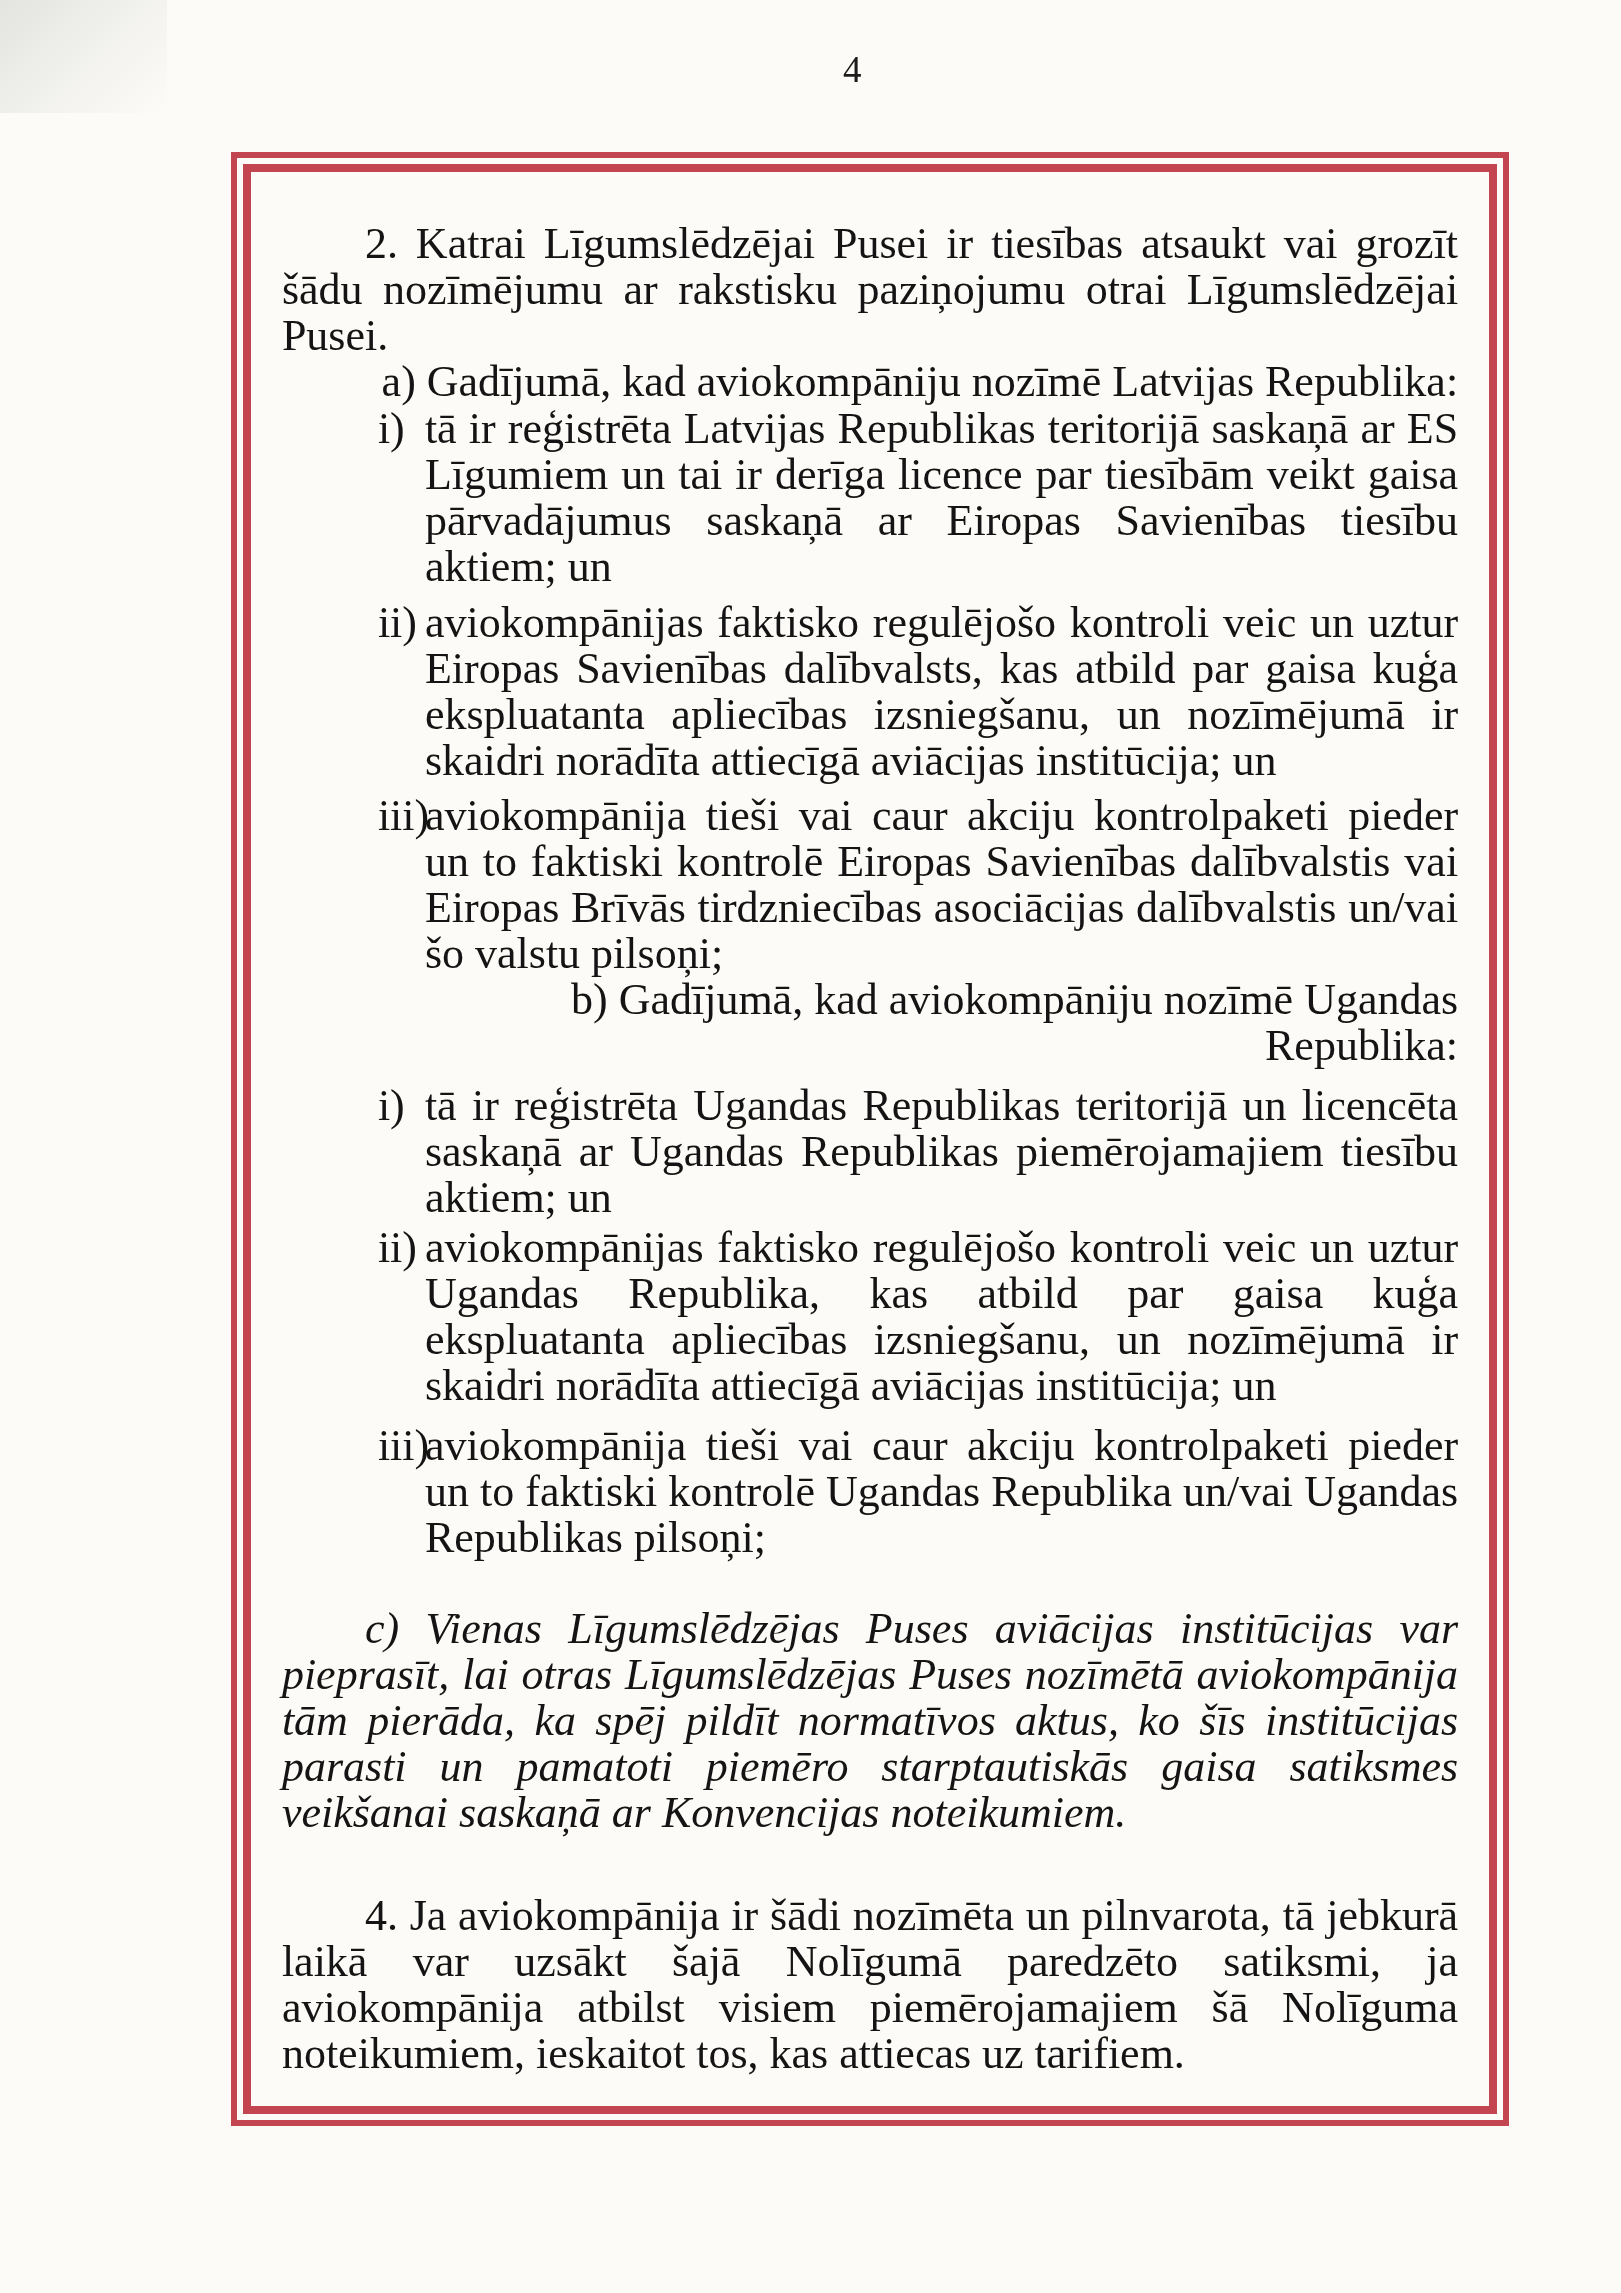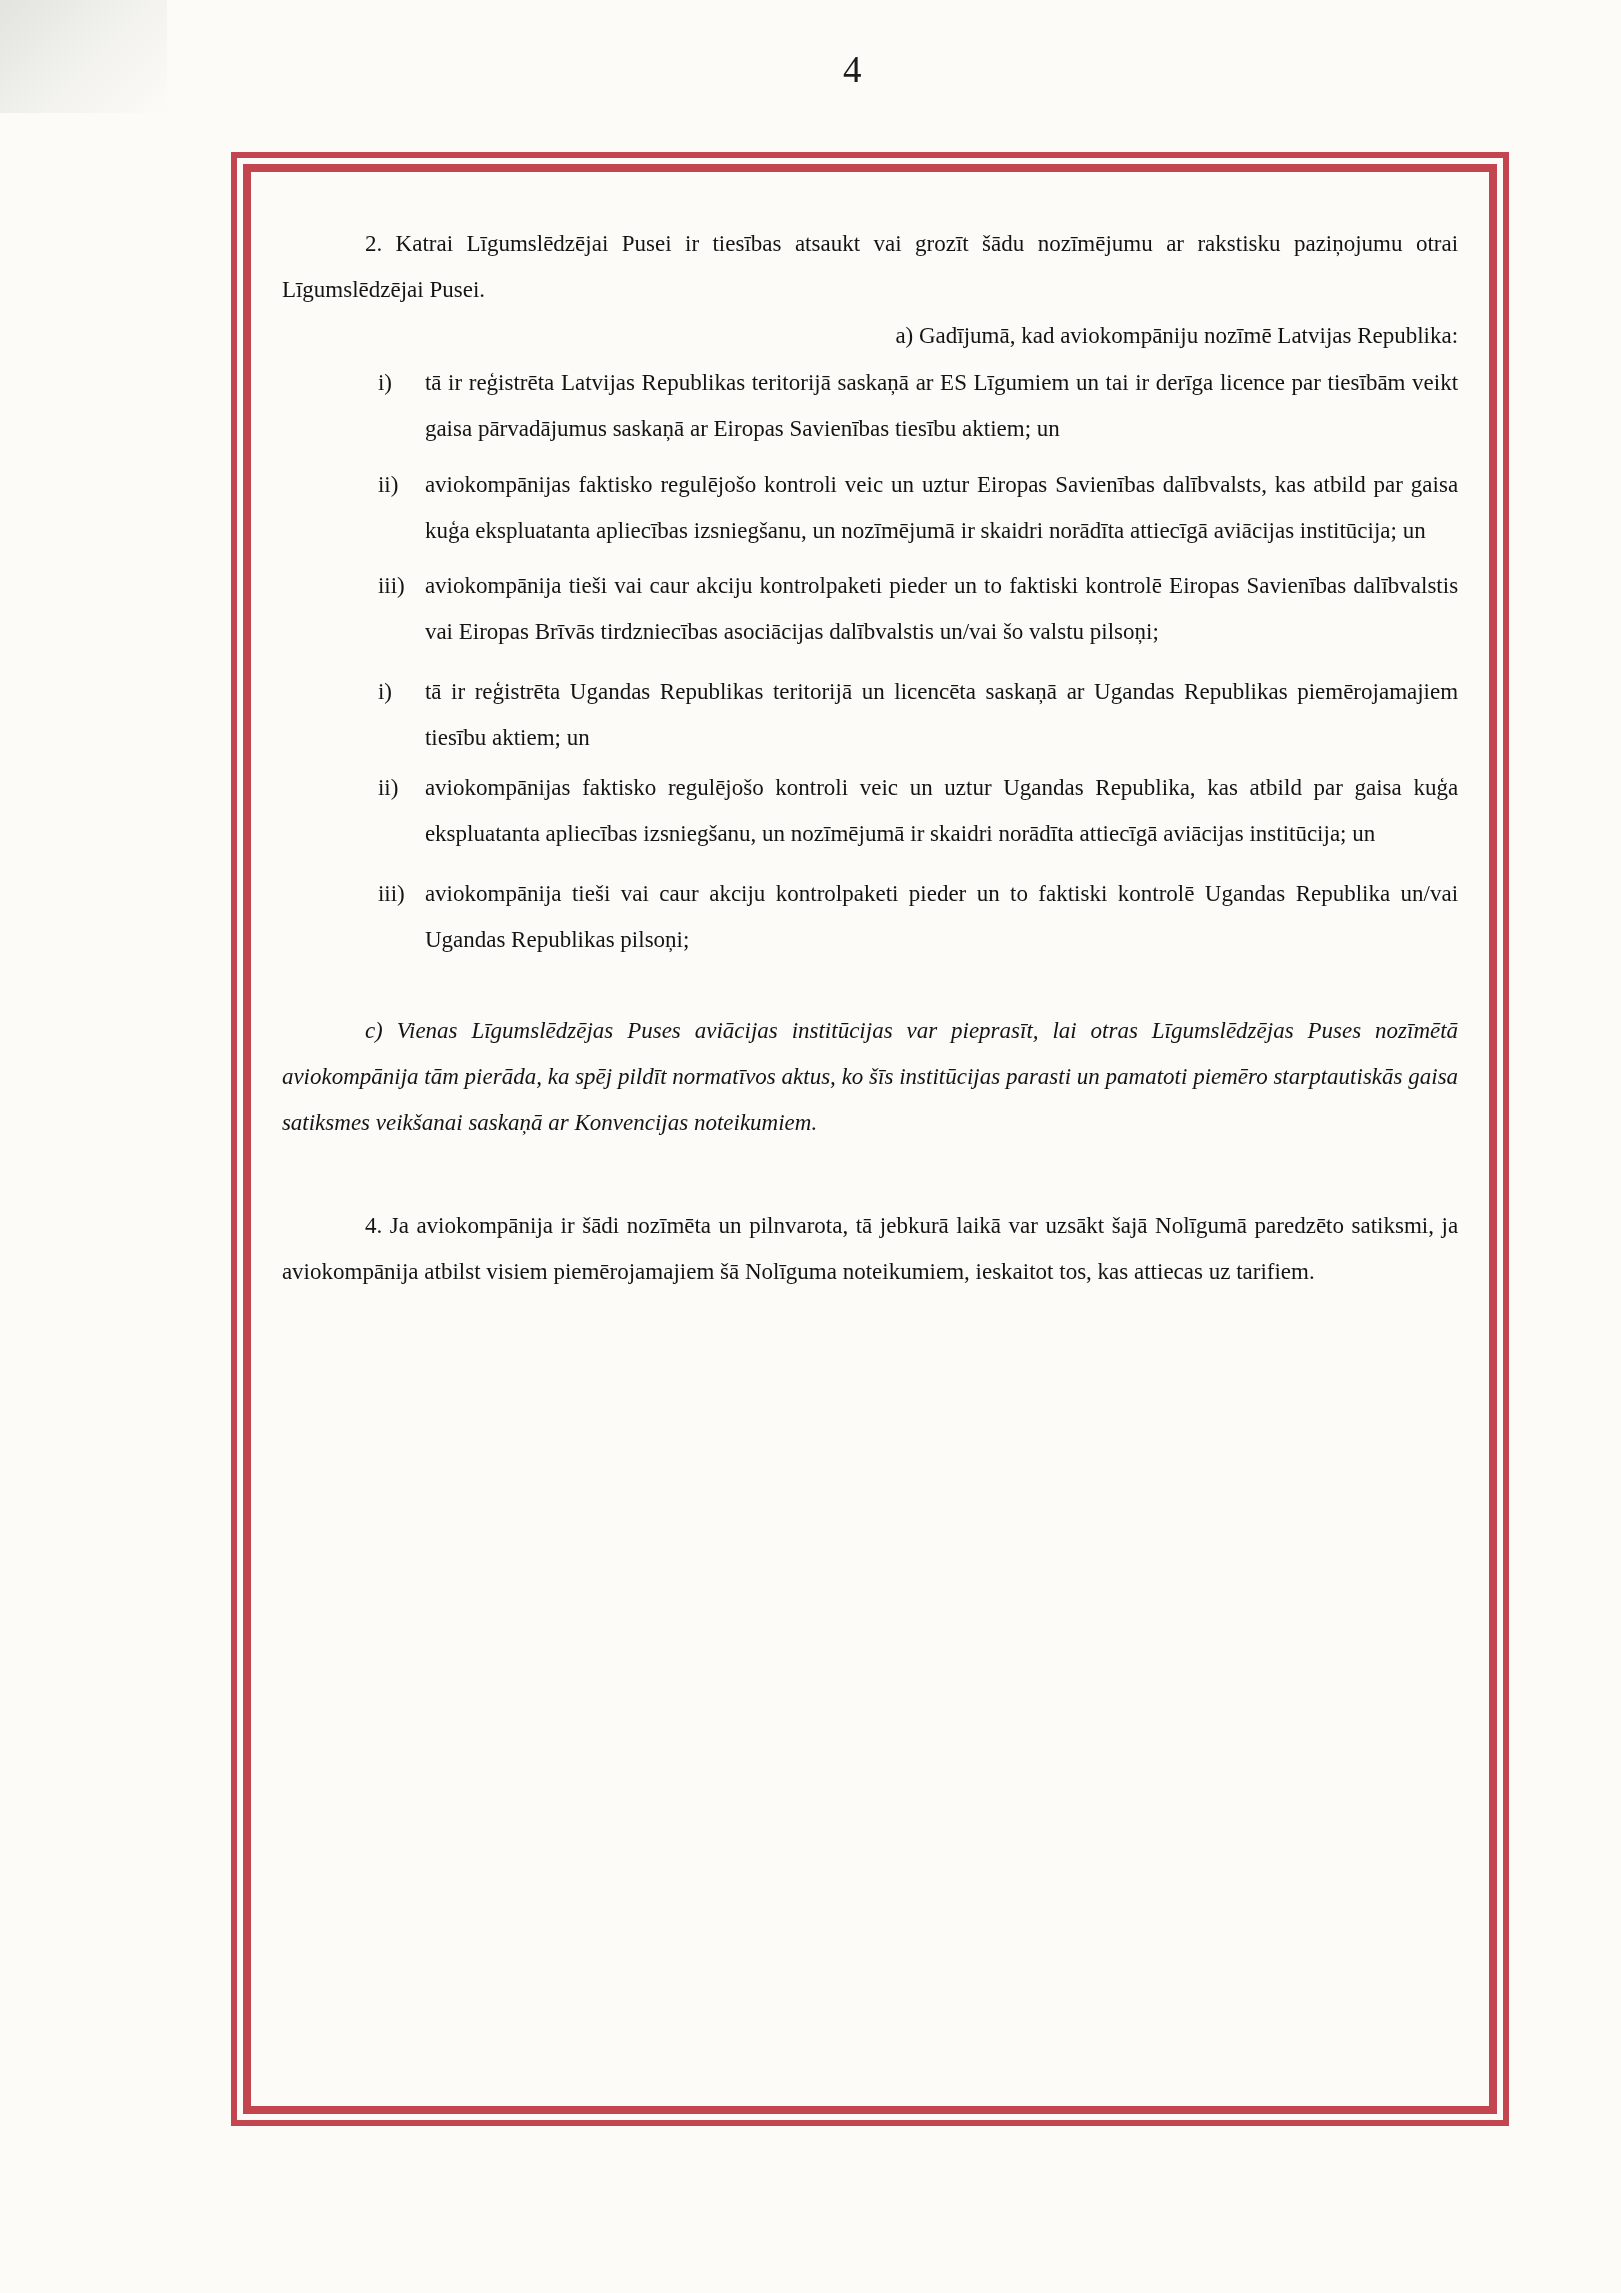--- a/index.html
+++ b/index.html
@@ -43,21 +43,21 @@
     position: absolute;
     inset: 5.9px;
     border: 8.8px solid #c2454f;
     box-sizing: border-box;
   }
   .content {
     position: absolute;
     inset: 0;
     padding: 49px 31px 0 31px;
     box-sizing: border-box;
-    font-size: 23px;
+    font-size: 44px;
     line-height: 46px;
     text-align: justify;
   }
   .para {
     margin: 0;
     text-indent: 83px;
   }
   .gap-sm { margin-top: 21.6px; }
   .gap-md { margin-top: 27.4px; }
   .gap-lg { margin-top: 39px; font-style: italic; }
@@ -103,20 +103,21 @@
         </div>
         <div class="roman-item">
           <span class="marker">ii)</span><span>aviokompānijas faktisko regulējošo kontroli veic un uztur Eiropas Savienības dalībvalsts, kas atbild par gaisa kuģa ekspluatanta apliecības izsniegšanu, un nozīmējumā ir skaidri norādīta attiecīgā aviācijas institūcija; un</span>
         </div>
         <div class="roman-item">
           <span class="marker">iii)</span><span>aviokompānija tieši vai caur akciju kontrolpaketi pieder un to faktiski kontrolē Eiropas Savienības dalībvalstis vai Eiropas Brīvās tirdzniecības asociācijas dalībvalstis un/vai šo valstu pilsoņi;</span>
         </div>
       </div>
 
       <div>
+        <p class="case-heading gap-section">b) Gadījumā, kad aviokompāniju nozīmē Ugandas Republika:</p>
 
         <div class="roman-item" style="margin-top:13.7px;">
           <span class="marker">i)</span><span>tā ir reģistrēta Ugandas Republikas teritorijā un licencēta saskaņā ar Ugandas Republikas piemērojamajiem tiesību aktiem; un</span>
         </div>
         <div class="roman-item" style="margin-top:4px;">
           <span class="marker">ii)</span><span>aviokompānijas faktisko regulējošo kontroli veic un uztur Ugandas Republika, kas atbild par gaisa kuģa ekspluatanta apliecības izsniegšanu, un nozīmējumā ir skaidri norādīta attiecīgā aviācijas institūcija; un</span>
         </div>
         <div class="roman-item" style="margin-top:13.7px;">
           <span class="marker">iii)</span><span>aviokompānija tieši vai caur akciju kontrolpaketi pieder un to faktiski kontrolē Ugandas Republika un/vai Ugandas Republikas pilsoņi;</span>
         </div>

